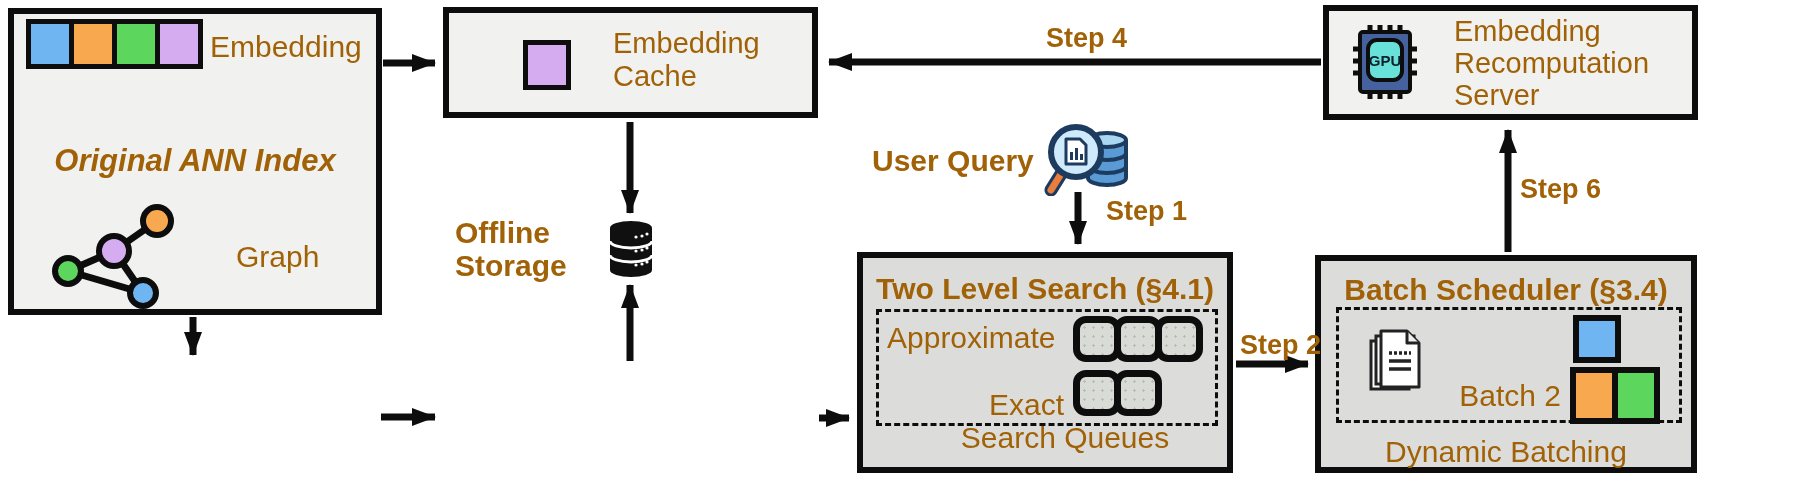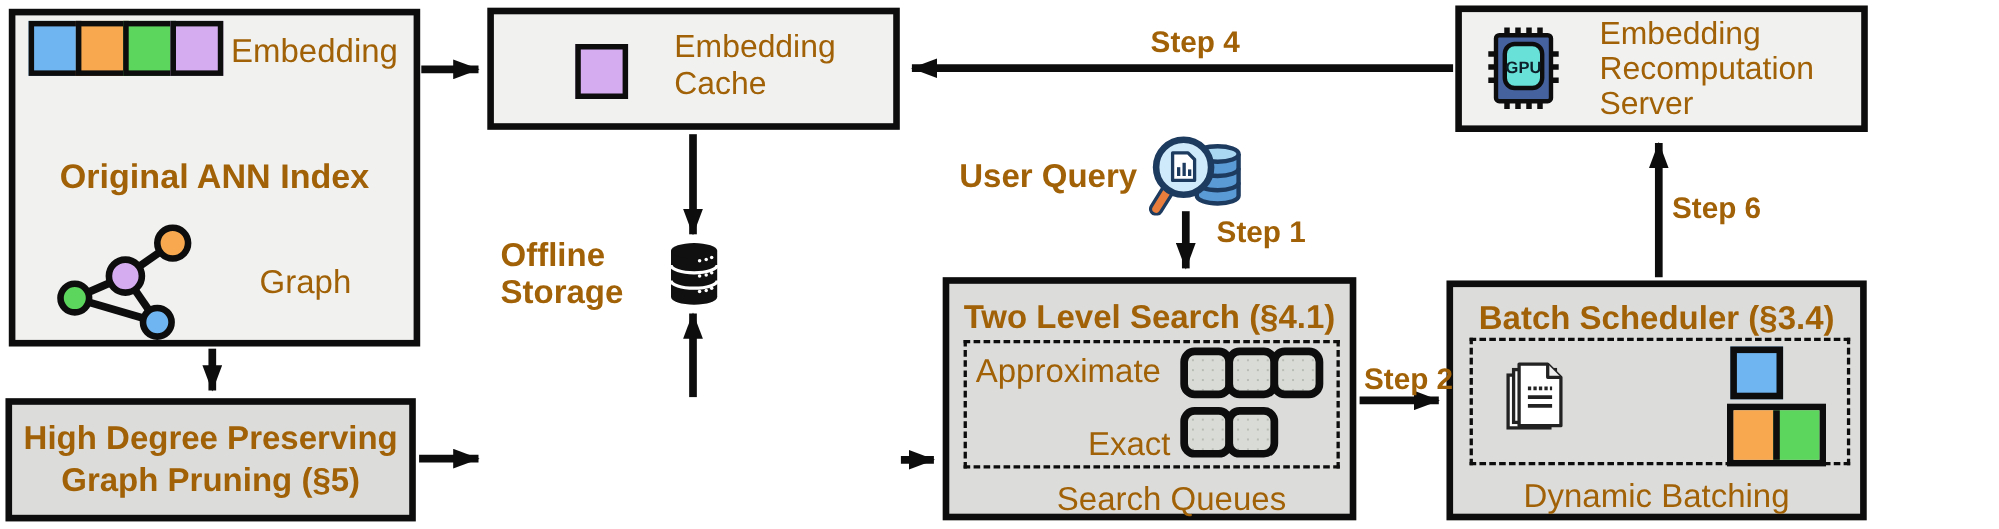--- a/index.html
+++ b/index.html
@@ -44,21 +44,21 @@
 <div id="canvas">
 
   <div class="box light" style="left:8px;top:8px;width:374px;height:307px;">
     <div class="vec" style="left:12px;top:5px;">
         <div class="emb-square" style="background: var(--c-blue);"></div>
         <div class="emb-square" style="background: var(--c-orange);"></div>
         <div class="emb-square" style="background: var(--c-green);"></div>
         <div class="emb-square" style="background: var(--c-purple);"></div>
       </div>
     <div class="lbl" style="left:196px;top:16px;">Embedding</div>
-    <div class="lbl b center" style="top:130px;font-size:31px;">Original ANN Index</div>
+    <div class="lbl b center" style="top:130px;font-size:31px;font-style:italic;">Original ANN Index</div>
     <svg class="abs" style="left:32px;top:186px;" width="135" height="110" viewBox="0 0 135 110">
       <g stroke="#0d0d0d" stroke-width="7">
         <line x1="68" y1="51" x2="111" y2="21"></line>
         <line x1="68" y1="51" x2="22" y2="71"></line>
         <line x1="68" y1="51" x2="97" y2="93"></line>
         <line x1="22" y1="71" x2="97" y2="93"></line>
       </g>
       <g stroke="#0d0d0d" stroke-width="6">
         <circle cx="111" cy="21" r="14" style="fill:var(--c-orange)"></circle>
         <circle cx="68" cy="51" r="15" style="fill:var(--c-purple)"></circle>
@@ -89,24 +89,20 @@
         <circle cx="41" cy="14" r="1.6"></circle>
       <circle cx="30" cy="31" r="1.6"></circle>
         <circle cx="36" cy="30" r="1.6"></circle>
         <circle cx="41" cy="28" r="1.6"></circle>
       <circle cx="30" cy="45" r="1.6"></circle>
         <circle cx="36" cy="44" r="1.6"></circle>
         <circle cx="41" cy="42" r="1.6"></circle>
     </g>
   </svg>
 
-  <div class="box dark" style="left:5px;top:362px;width:373px;height:112px;">
-    <div class="lbl b preline center" style="top:12px;line-height:38px;">High Degree Preserving
-Graph Pruning (§5)</div>
-  </div>
 
 
   <div class="lbl b" style="left:872px;top:144px;">User Query</div>
   <svg class="abs" style="left:1044px;top:116px;" width="86" height="80" viewBox="0 0 86 80">
 
     <g style="stroke:var(--c-navy)" stroke-width="4">
       <path d="M44,24 V62 A19,7 0 0 0 82,62 V24" style="fill:var(--c-db_blue)"></path>
       <path d="M44,50 A19,7 0 0 0 82,50" fill="none"></path>
       <path d="M44,37 A19,7 0 0 0 82,37" fill="none"></path>
       <ellipse cx="63" cy="24" rx="19" ry="7" style="fill:var(--c-db_light)"></ellipse>
@@ -132,38 +128,39 @@
     <div class="qrow" style="left:210px;top:58px;">
       <div class="queue-sq"></div>
         <div class="queue-sq"></div>
         <div class="queue-sq"></div>
     </div>
     <div class="lbl" style="left:126px;top:118px;margin-top:12px;">Exact</div>
     <div class="qrow" style="left:210px;top:112px;">
       <div class="queue-sq"></div>
         <div class="queue-sq"></div>
     </div>
-    <div class="lbl center" style="top:180px;padding-left:40px;">Search Queues</div>
+    <div class="lbl center" style="top:163px;padding-left:40px;">Search Queues</div>
   </div>
 
   <div class="box dark" style="left:1315px;top:255px;width:382px;height:218px;">
     <div class="lbl b center" style="top:12px;">Batch Scheduler (§3.4)</div>
     <div class="dashed" style="left:15px;top:46px;width:346px;height:116px;"></div>
     <svg class="abs" style="left:46px;top:68px;" width="56" height="64" viewBox="0 0 56 64">
       <rect x="4" y="12" width="38" height="48" fill="#fdfdfd" stroke="#222" stroke-width="3"></rect>
       <rect x="9" y="7" width="38" height="48" fill="#fdfdfd" stroke="#222" stroke-width="3"></rect>
       <path d="M14,2 h26 l12,12 v44 h-38 z" fill="#fff" stroke="#222" stroke-width="3" stroke-linejoin="round"></path>
       <path d="M40,2 v12 h12" fill="#eee" stroke="#222" stroke-width="3" stroke-linejoin="round"></path>
       <g stroke="#222" stroke-width="3.5">
         <line x1="22" y1="24" x2="44" y2="24" stroke-dasharray="3 2"></line>
         <line x1="22" y1="32" x2="44" y2="32"></line>
         <line x1="22" y1="40" x2="44" y2="40"></line>
       </g>
     </svg>
     <div class="batch-single" style="left:252px;top:54px;"></div>
+    <div class="lbl" style="left:135px;top:118px;width:105px;text-align:right;">Batch 2</div>
     <div class="batch-pair" style="left:249px;top:106px;">
         <div class="bsq" style="background: var(--c-orange);"></div>
         <div class="bsq" style="background: var(--c-green);"></div>
       </div>
     <div class="lbl center" style="top:174px;">Dynamic Batching</div>
   </div>
 
   <div class="box light" style="left:1323px;top:5px;width:375px;height:115px;">
     <svg class="abs" style="left:22px;top:12px;" width="72" height="78" viewBox="0 0 72 78">
       <g stroke="#0d0d0d" stroke-width="5">

